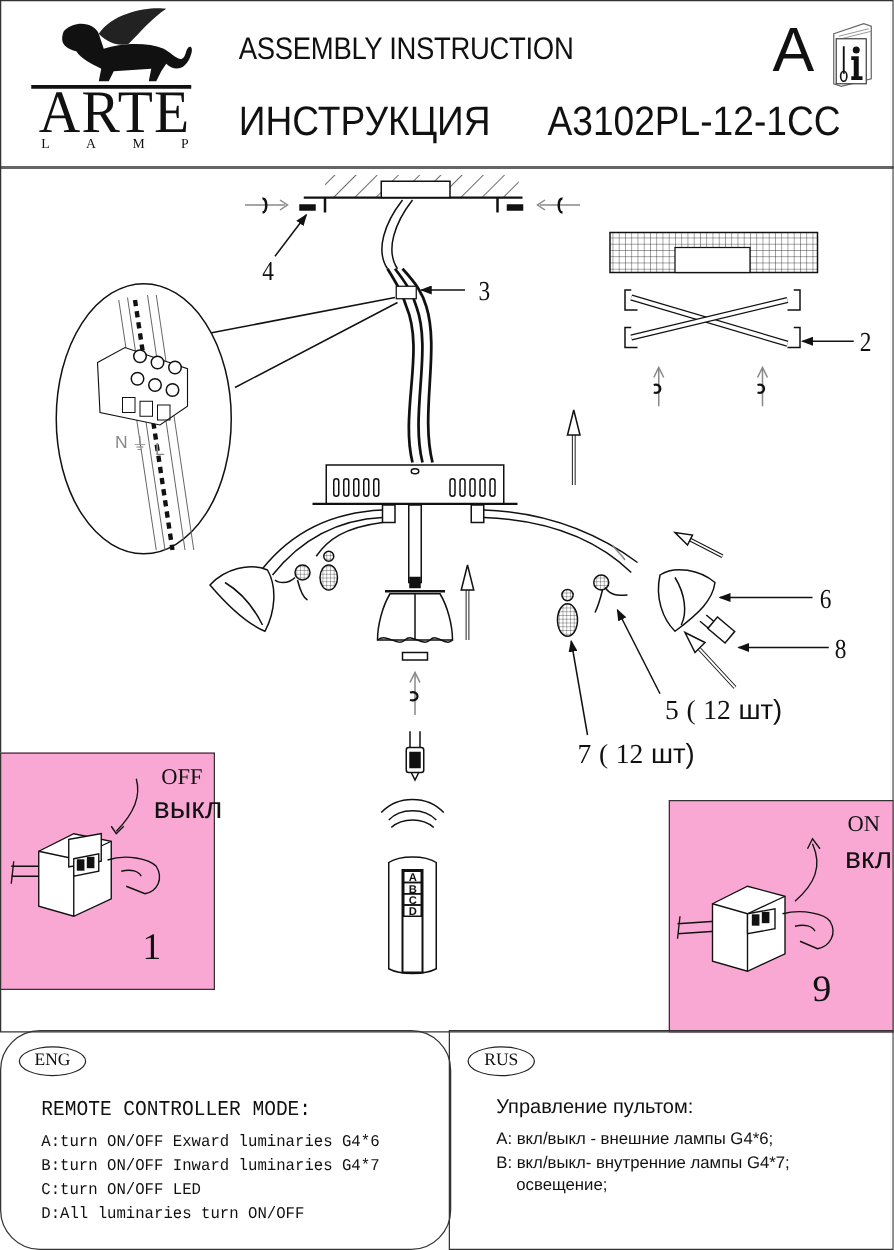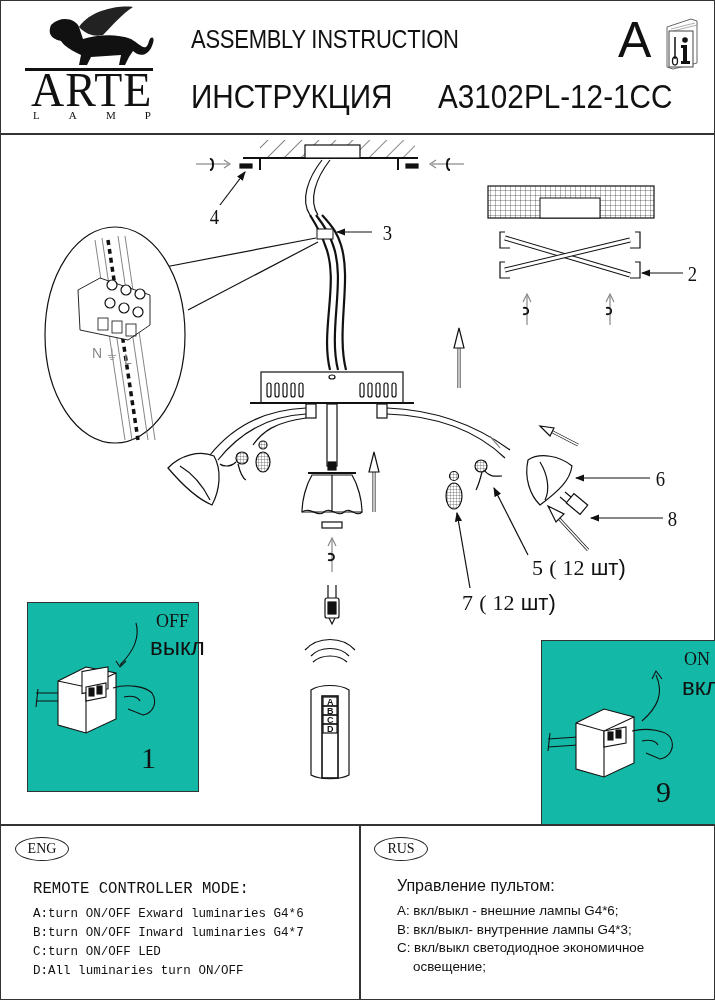--- a/index.html
+++ b/index.html
@@ -1,33 +1,33 @@
 <!DOCTYPE html>
 <html><head>
 <meta charset="utf-8">
 <style>
   html,body{margin:0;padding:0;background:#fff;}
   body{width:715px;height:1000px;position:relative;overflow:hidden;font-family:"Liberation Sans",sans-serif;color:#111;}
   .frame{position:absolute;border:1.5px solid #333;box-sizing:border-box;}
   #header{left:0;top:0;width:715px;height:135px;}
   #main{left:0;top:133px;width:715px;height:693px;}
-  #eng{left:0;top:824px;width:361px;height:176px;}
+  #eng{left:0;top:824px;width:361px;height:176px;border-radius:32px;}
   #rus{left:359px;top:824px;width:356px;height:176px;}
   .logo-word{position:absolute;left:30px;top:66px;font-family:"Liberation Serif",serif;font-size:46px;letter-spacing:1px;line-height:1;transform:scaleY(1.05);}
   .logo-sub{position:absolute;left:32px;top:108px;width:118px;display:flex;justify-content:space-between;font-family:"Liberation Serif",serif;font-size:11px;}
   .title-en{position:absolute;left:190px;top:24px;font-size:25px;transform:scaleX(0.88);transform-origin:left;letter-spacing:-0.3px;}
   .title-ru{position:absolute;left:190px;top:77px;font-size:33px;transform:scaleX(0.9);transform-origin:left;}
   .model{position:absolute;left:437px;top:77px;font-size:33px;transform:scaleX(0.9);transform-origin:left;}
   .big-a{position:absolute;left:617px;top:14px;font-size:50px;line-height:1;}
   .callout{position:absolute;font-family:"Liberation Serif",serif;font-size:22px;line-height:1;transform:scaleX(0.85);}
   .qty{position:absolute;font-size:22px;line-height:1;}
   .qty .n{font-family:"Liberation Serif",serif;}
-  .panel{position:absolute;border:1.5px solid #333;box-sizing:border-box;background:#14b8a6;margin-left:27px;}
+  .panel{position:absolute;border:1.5px solid #333;box-sizing:border-box;background:#f9a8d4;}
   #panel-off{left:0;top:602px;width:172px;height:190px;}
-  #panel-on{left:514px;top:640px;width:180px;height:186px;padding-left:24px;}
+  #panel-on{left:535px;top:640px;width:180px;height:186px;padding-left:24px;}
   .sw-en{position:absolute;font-family:"Liberation Serif",serif;font-size:18px;}
   .sw-ru{position:absolute;font-size:24px;}
   .step{position:absolute;font-family:"Liberation Serif",serif;font-size:30px;}
   .oval{position:absolute;border:1.3px solid #222;border-radius:50%;font-family:"Liberation Serif",serif;font-size:14px;text-align:center;line-height:22px;height:22px;width:52px;}
   .eng-head{position:absolute;left:32px;top:54px;font-family:"Liberation Mono",monospace;font-size:17px;transform:scaleX(0.92);transform-origin:left;}
   .eng-list{position:absolute;left:32px;top:79px;font-family:"Liberation Mono",monospace;font-size:13.2px;line-height:19px;transform:scaleX(0.95);transform-origin:left;}
   .rus-head{position:absolute;left:37px;top:52px;font-size:16px;}
   .rus-list{position:absolute;left:37px;top:77px;font-size:13.4px;line-height:18.5px;}
   .rus-list .indent{padding-left:16px;}
   svg{position:absolute;left:0;top:0;}
@@ -338,17 +338,16 @@
     <div>C:turn ON/OFF LED</div>
     <div>D:All luminaries turn ON/OFF</div>
   </div>
 </div>
 
 <div class="frame" id="rus">
   <div class="oval" style="left:14px;top:12px;">RUS</div>
   <div class="rus-head">Управление пультом:</div>
   <div class="rus-list">
     <div>A: вкл/выкл - внешние лампы G4*6;</div>
-    <div>B: вкл/выкл- внутренние лампы G4*3;</div>
-    <div>C: вкл/выкл светодиодное экономичное</div>
+    <div>B: вкл/выкл- внутренние лампы G4*7;</div>
     <div class="indent">освещение;</div>
   </div>
 </div>
 
 </body></html>

